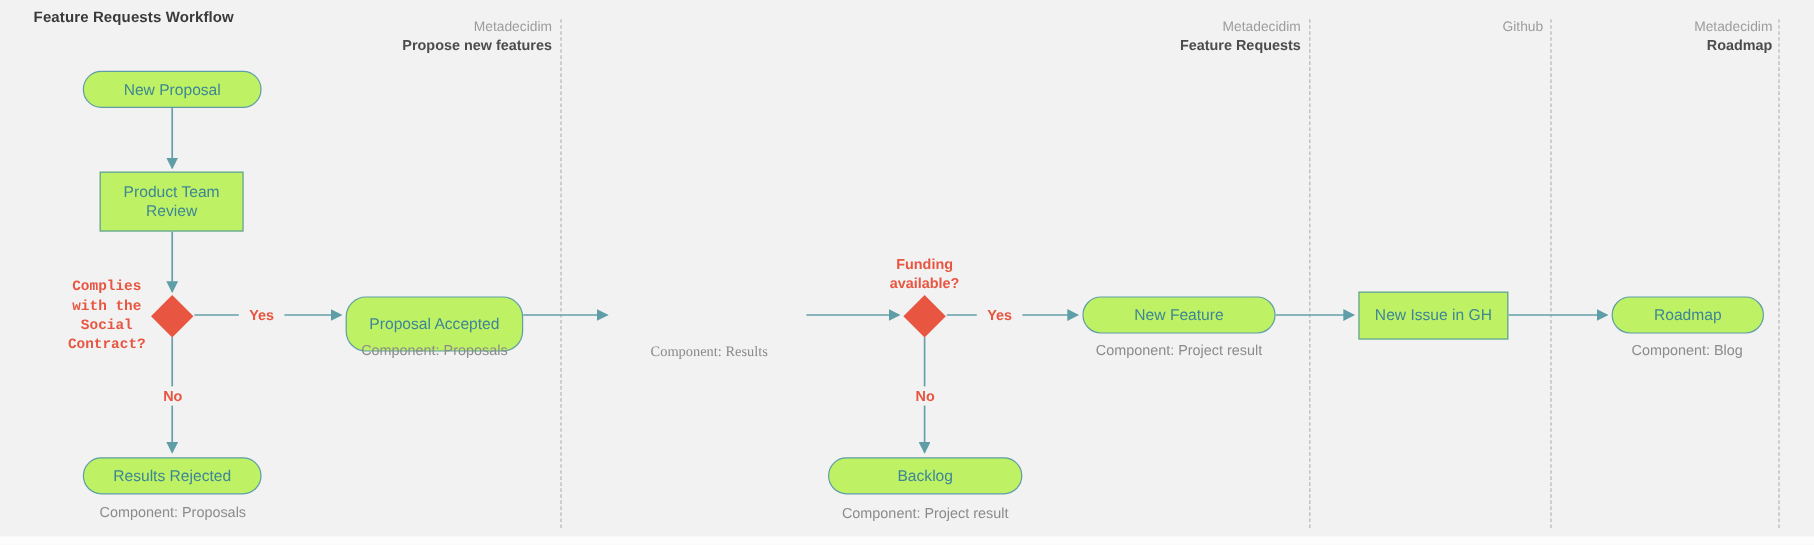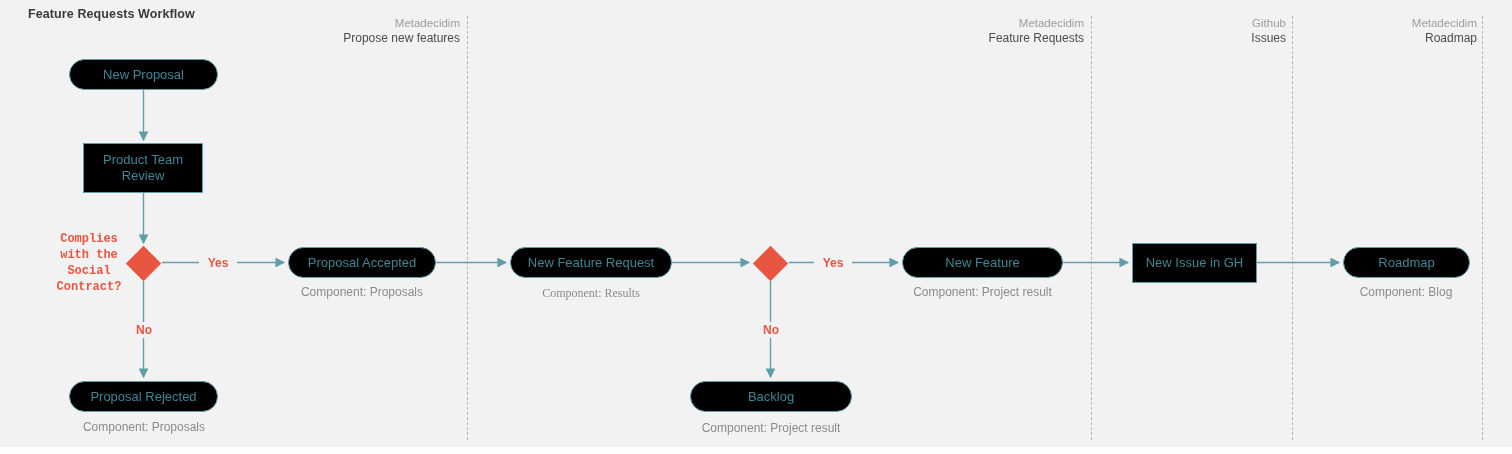--- a/index.html
+++ b/index.html
@@ -8,28 +8,28 @@
     position:relative; width:1512px; height:454px;
     background:#f2f2f2; overflow:hidden;
   }
   .bottom-strip { position:absolute; left:0; bottom:0; width:100%; height:7px; background:#fdfdfd; }
   .diagram-title {
     position:absolute; left:10px; top:7px;
     font-size:12.5px; font-weight:700; color:#3a3a3a; letter-spacing:.1px;padding-left:18px;
   }
   .section-header { position:absolute; top:16px; width:200px; text-align:right; line-height:15px; }
   .sh-org  { font-size:11.5px; color:#9d9d9d; font-weight:500; }
-  .sh-name { font-size:12px;  color:#4c4c4c; font-weight:400; }
+  .sh-name { font-size:12px;  color:#4c4c4c; font-weight:700; }
   .divider {
     position:absolute; top:16px; height:424px; width:0;
     border-left:1.5px dashed #b5b5b5;
   }
   .connector-layer { position:absolute; left:0; top:0; }
   .stadium, .rectnode {
-    position:absolute; background:#000000; border:1.5px solid #5f9da7;
+    position:absolute; background:#bef264; border:1.5px solid #5f9da7;
     color:#3e8695; display:flex; align-items:center; justify-content:center;
     font-size:13px; font-weight:500; text-align:center; line-height:16px;
   }
   .stadium { border-radius:17px; }
   .rectnode { border-radius:0; }
   .component {
     position:absolute; color:#8b8b8b; font-size:12px; text-align:center; line-height:14px;
   }
   .redlabel {
     position:absolute; color:#e85540; font-size:12px; font-weight:600;
@@ -53,21 +53,20 @@
   <div class="section-header" style="left:260px;">
     <div class="sh-org">Metadecidim</div>
     <div class="sh-name">Propose new features</div>
   </div>
   <div class="section-header" style="left:884px;">
     <div class="sh-org">Metadecidim</div>
     <div class="sh-name">Feature Requests</div>
   </div>
   <div class="section-header" style="left:1086px;">
     <div class="sh-org">Github</div>
-    <div class="sh-name">Issues</div>
   </div>
   <div class="section-header" style="left:1277px;">
     <div class="sh-org">Metadecidim</div>
     <div class="sh-name">Roadmap</div>
   </div>
 
   <div class="divider" style="left:467px;"></div>
   <div class="divider" style="left:1091px;"></div>
   <div class="divider" style="left:1292px;"></div>
   <div class="divider" style="left:1482px;"></div>
@@ -98,36 +97,34 @@
 
   <div class="rectnode" style="left:83px; top:143px; width:120px; height:50px;">
     <span>Product Team Review</span>
   </div>
 
   <div class="diamond" style="left:131px; top:250.5px;"></div>
   <div class="redlabel" style="left:50px; top:231px; width:78px;font-family:Liberation Mono, monospace;">Complies with the Social Contract?</div>
   <div class="redlabel edge-label" style="left:199px; top:255px; width:38px;">Yes</div>
   <div class="redlabel edge-label" style="left:126px; top:322px; width:36px;">No</div>
 
-  <div class="stadium" style="left:288px; top:247px; width:148px; height:31px;">
+  <div class="stadium" style="left:288px; top:247px; width:148px; height:46px;">
     <span>Proposal Accepted</span>
   </div>
   <div class="component" style="left:292px; top:285px; width:140px;">Component: Proposals</div>
 
   <div class="stadium" style="left:69px; top:381px; width:149px; height:31px;">
-    <span>Proposal Rejected</span>
+    <span>Results Rejected</span>
   </div>
   <div class="component" style="left:74px; top:420px; width:140px;">Component: Proposals</div>
 
-  <div class="stadium" style="left:510px; top:247px; width:162px; height:31px;">
-    <span>New Feature Request</span>
-  </div>
   <div class="component" style="left:521px; top:286px; width:140px;font-family:Liberation Serif, serif;">Component: Results</div>
 
   <div class="diamond" style="left:758px; top:250.5px;"></div>
+  <div class="redlabel" style="left:720px; top:212px; width:101px;">Funding available?</div>
   <div class="redlabel edge-label" style="left:814px; top:255px; width:38px;">Yes</div>
   <div class="redlabel edge-label" style="left:753px; top:322px; width:36px;">No</div>
 
   <div class="stadium" style="left:902px; top:247px; width:161px; height:31px;">
     <span>New Feature</span>
   </div>
   <div class="component" style="left:902px; top:285px; width:161px;">Component: Project result</div>
 
   <div class="stadium" style="left:690px; top:381px; width:162px; height:31px;">
     <span>Backlog</span>

